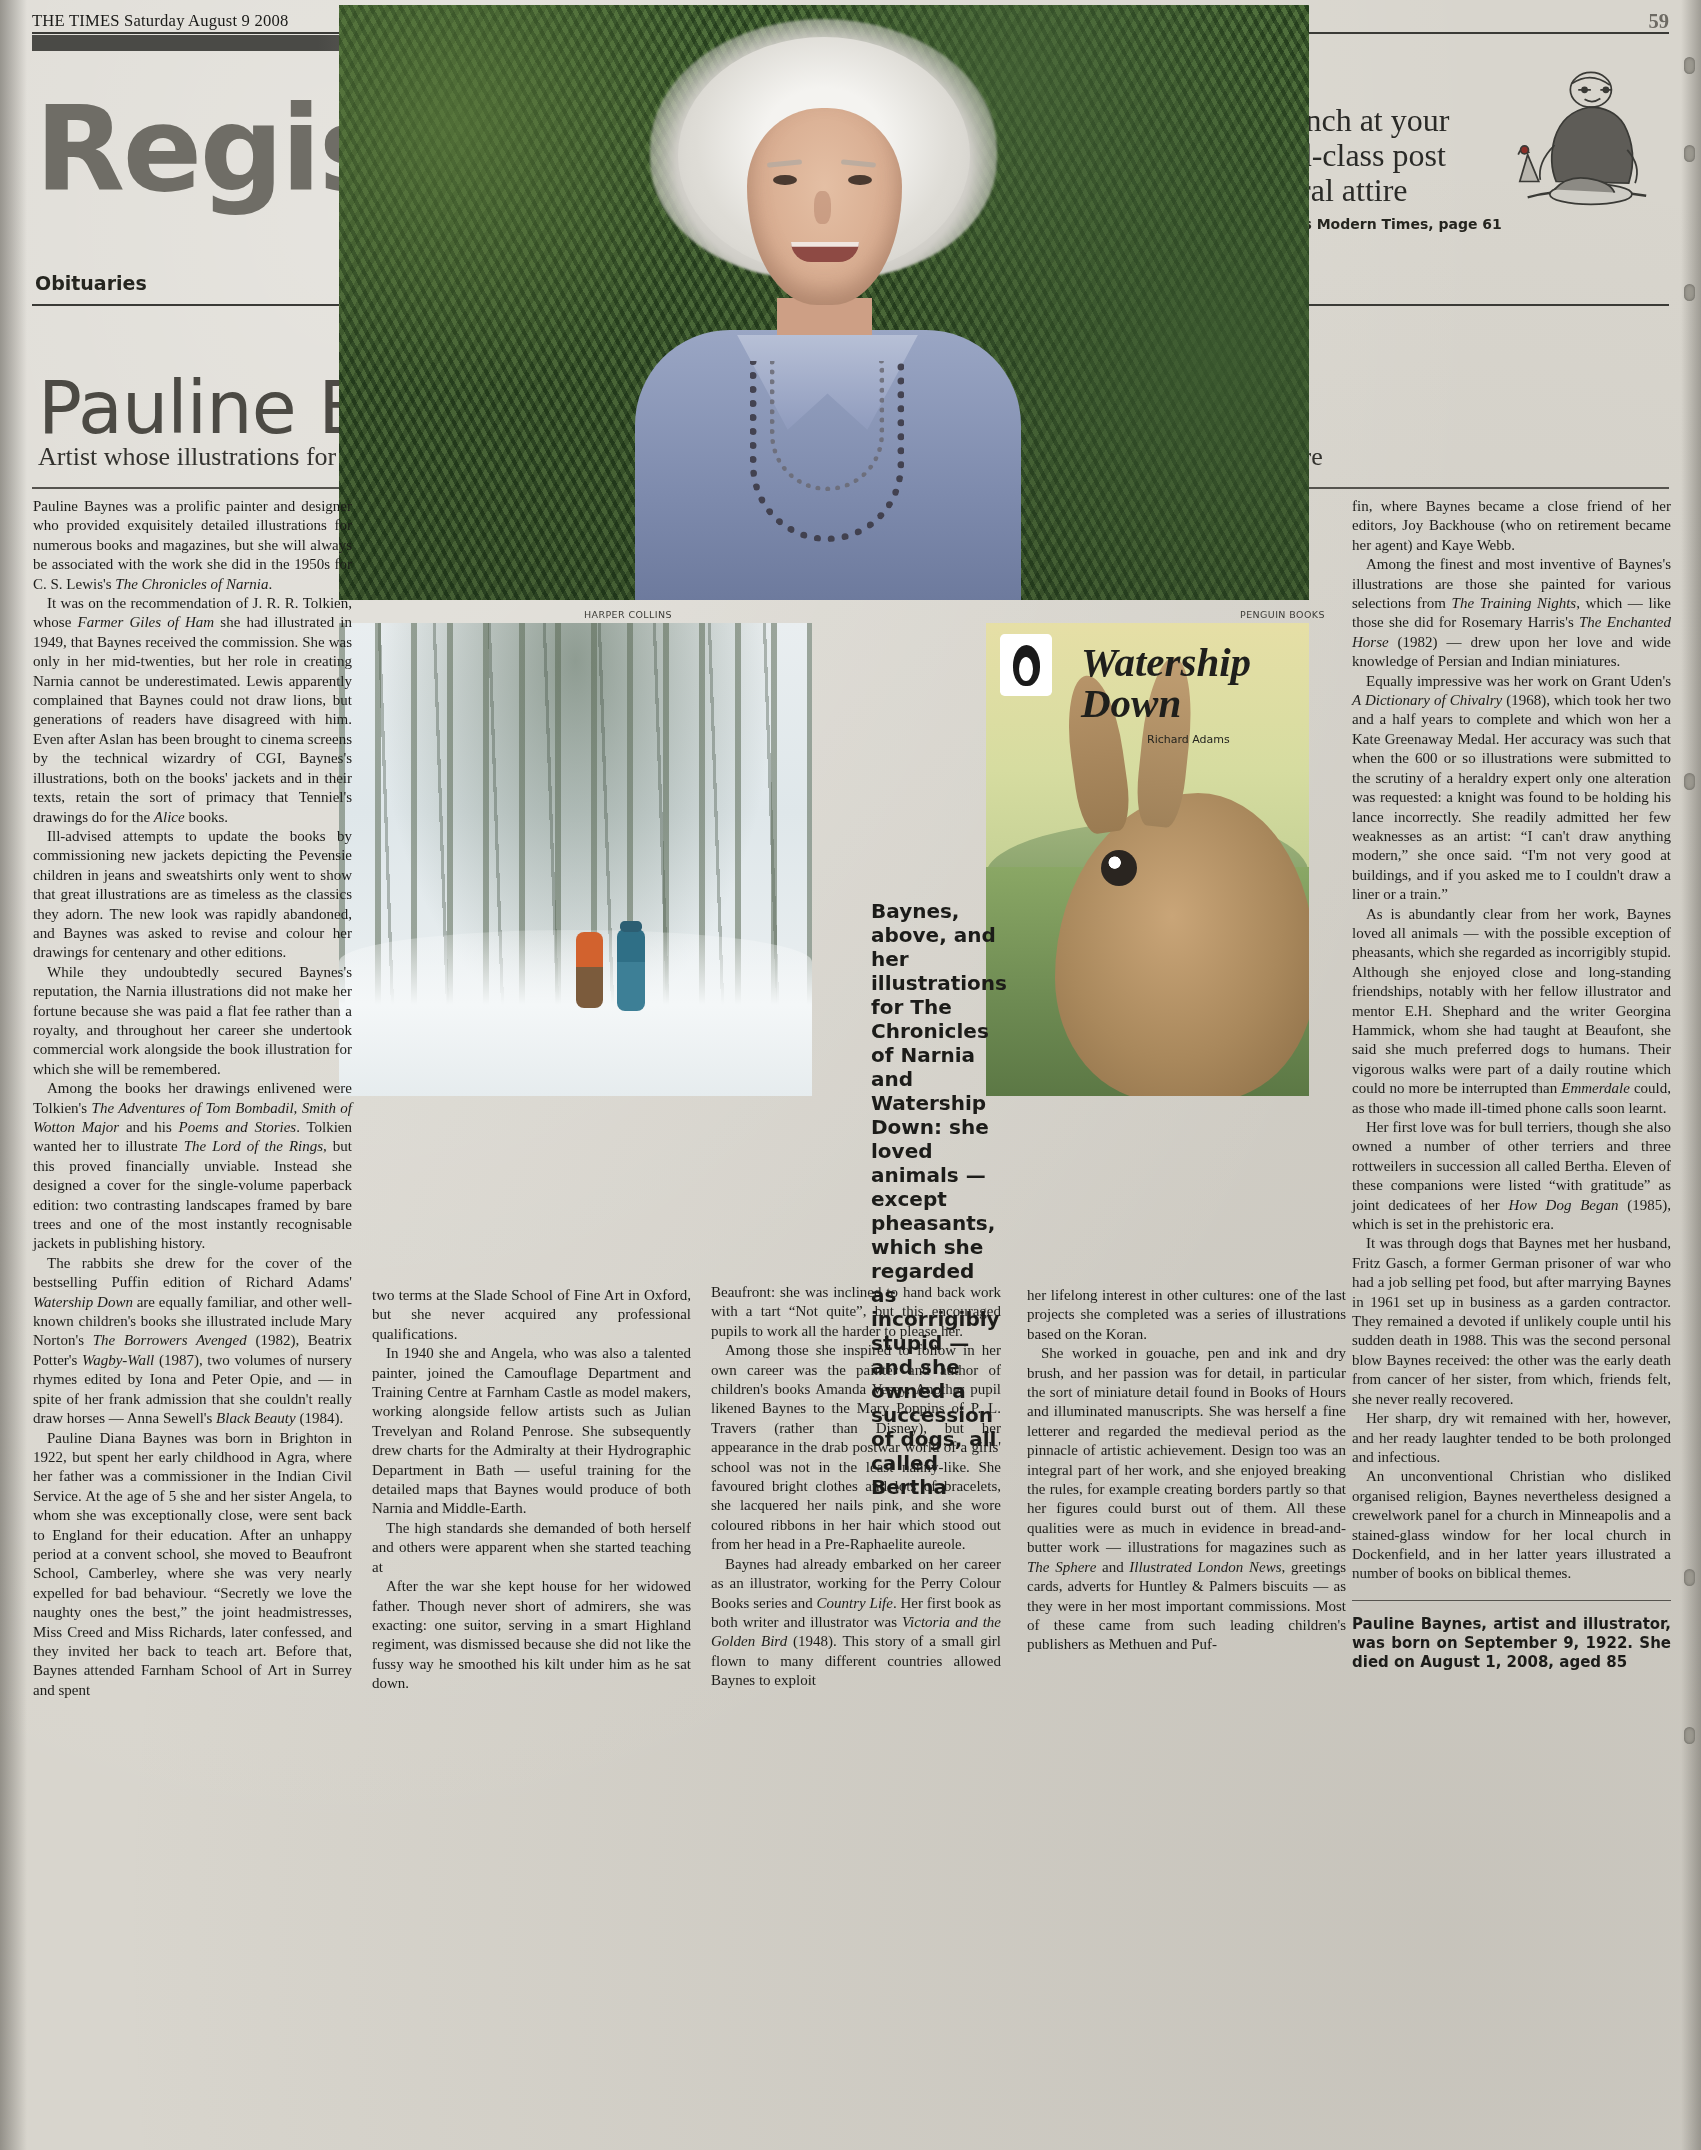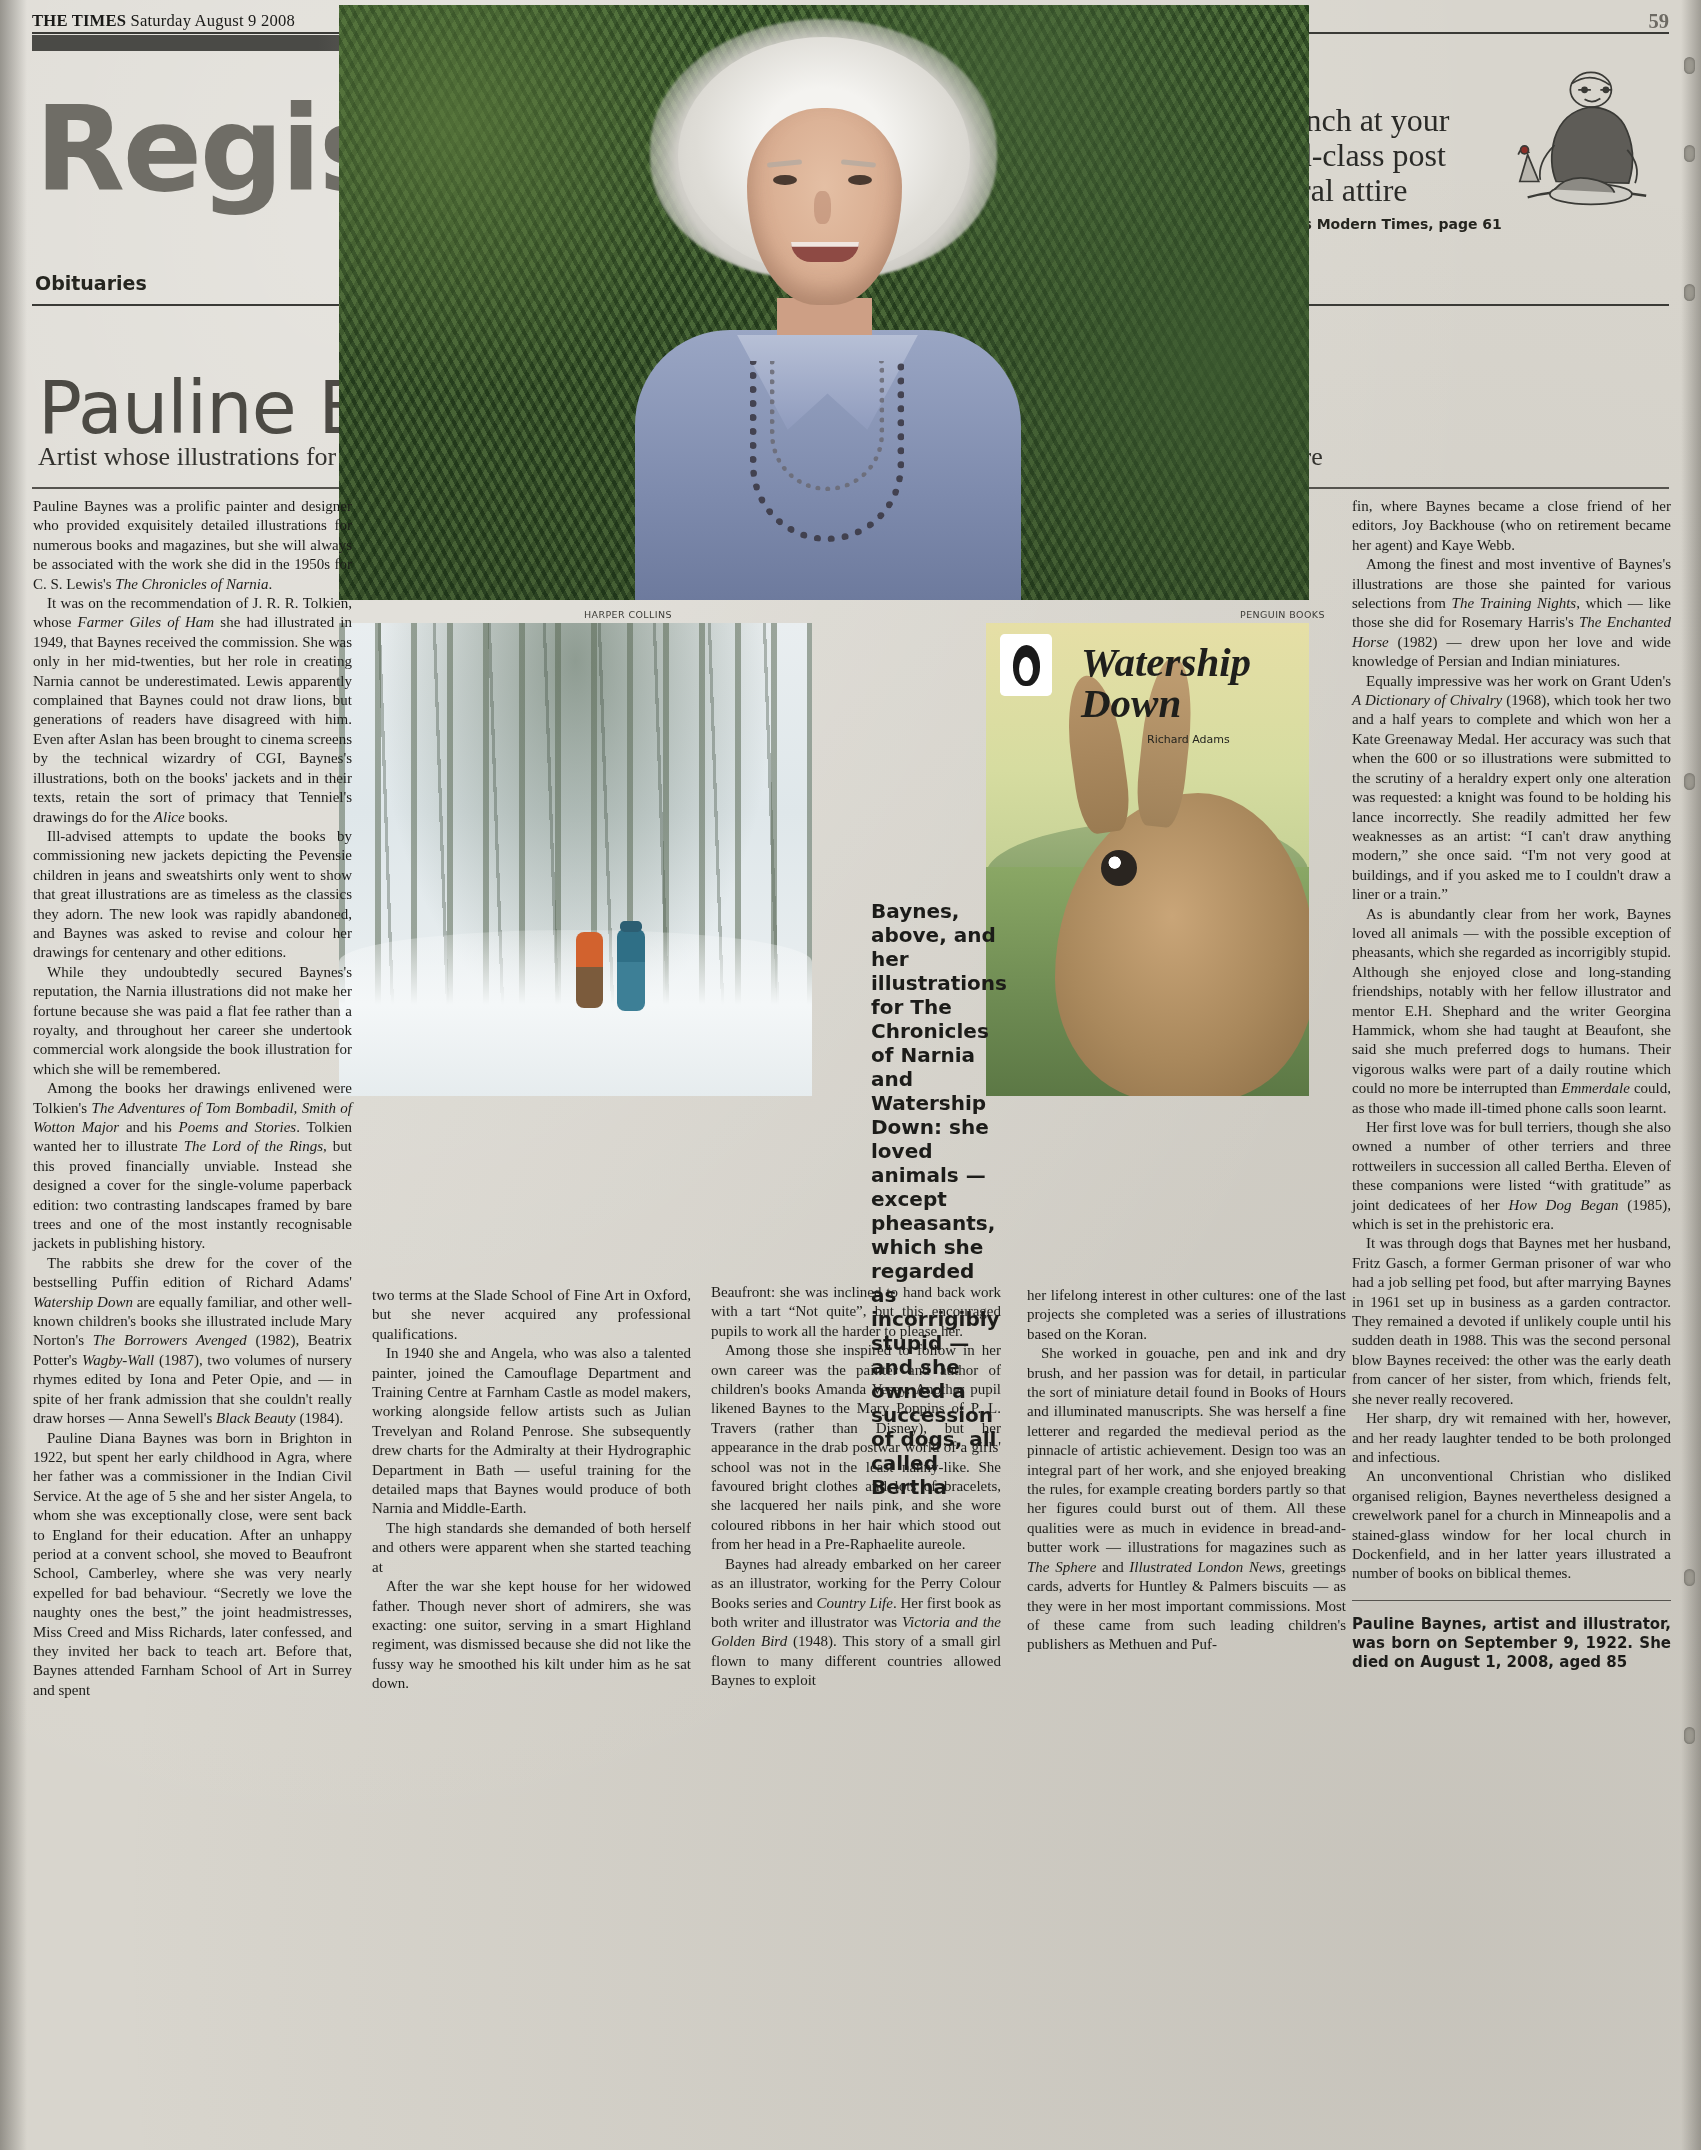--- a/index.html
+++ b/index.html
@@ -18,21 +18,21 @@
        radial-gradient(ellipse at 20% 10%, rgba(255,255,255,.35), rgba(255,255,255,0) 60%),
        radial-gradient(ellipse at 85% 90%, rgba(120,115,105,.18), rgba(0,0,0,0) 65%);
   }
   
   .topbar {
     position:absolute; left:32px; top:11px; right:32px; height:20.5px;
     display:flex; align-items:center; justify-content:space-between;
     font-family:"Liberation Serif", serif;
   }
   .topbar .left { font-size:16.6px; letter-spacing:0.2px; }
-  .topbar .left b { font-weight:bold;margin-top:20px; }
+  .topbar .left b { font-weight:normal;margin-top:20px; }
   .topbar .pageno { font-size:20.5px; color:#6d6a63; font-weight:bold; }
   .rule-top {
     position:absolute; left:32px; right:32px; top:32px; height:1.6px; background:#3a3a36;
   }
   .blackbar {
     position:absolute; left:32px; top:35px; width:521px; height:16px;
     background:linear-gradient(90deg,#4a4a46 0%, #4a4a46 55%, #8d8a83 100%);
   }
   .register {
     position:absolute; left:35px; top:95px;

